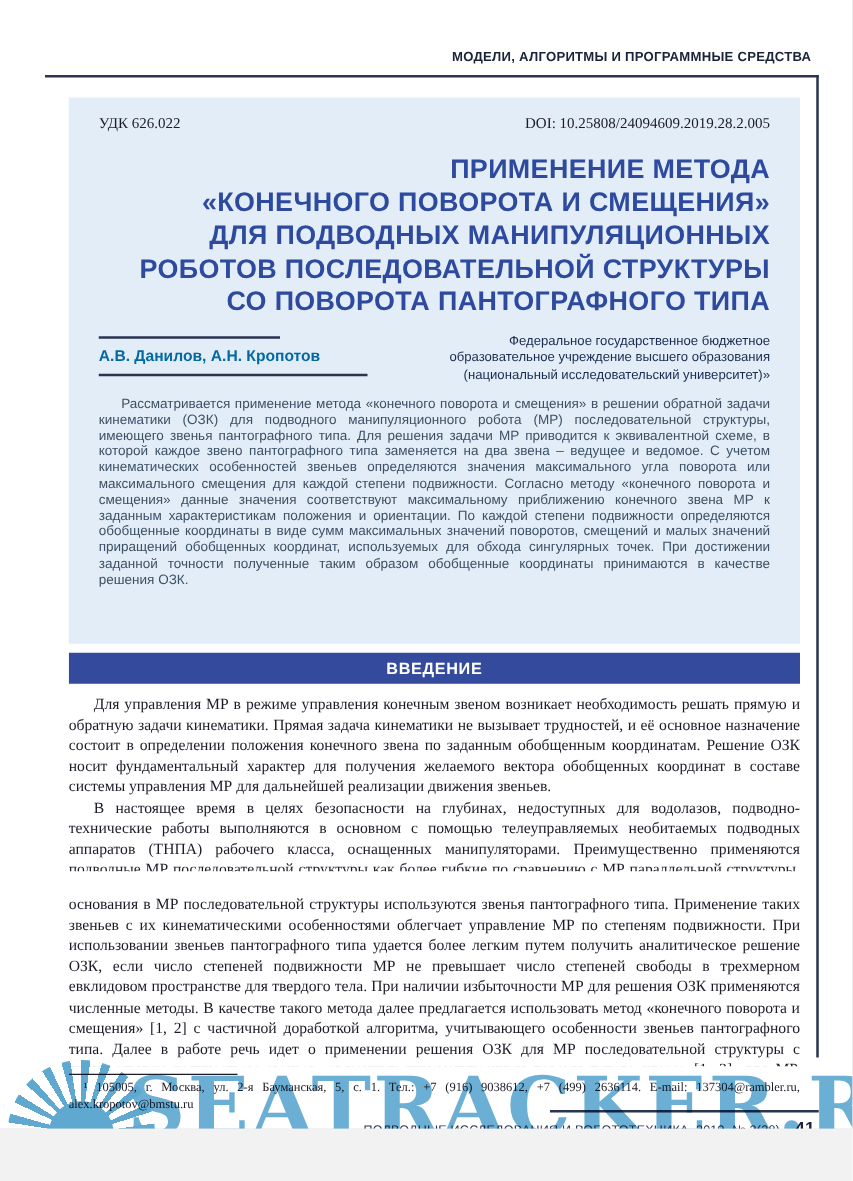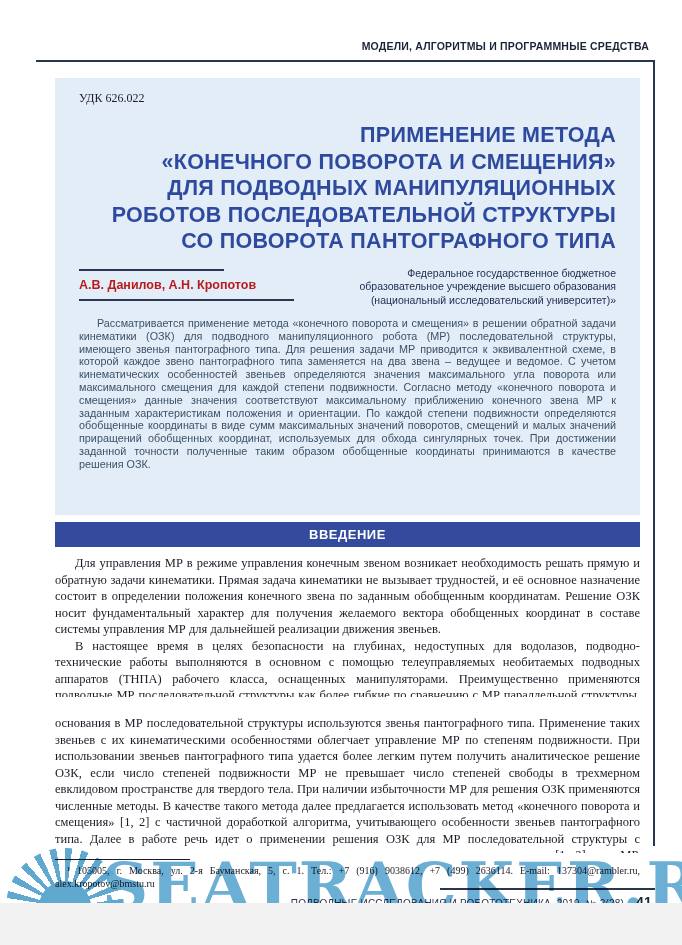--- a/index.html
+++ b/index.html
@@ -29,21 +29,21 @@
   .title {
     margin:16px 0 12px; text-align:right;
     font:700 21.5px/26.5px "Liberation Sans", sans-serif;
     color:#2e4a9e; letter-spacing:.3px;
   }
   .title span { display:block; }
   .byline-row { display:flex; justify-content:space-between; align-items:flex-start; margin:4px 0 10px; }
   .authors-wrap { padding-top:2px; }
   .authors-line-top { width:145px; height:2px; background:#2a3550; margin-bottom:7px; }
   .authors-line-bottom { width:215px; height:2px; background:#2a3550; margin-top:7px; }
-  .authors { font:700 12.5px "Liberation Sans", sans-serif; color:#b91c1c; }
+  .authors { font:700 12.5px "Liberation Sans", sans-serif; color:#0369a1; }
   .affiliation {
     text-align:right; font:10.5px/13.5px "Liberation Sans", sans-serif; color:#1a2b50;
   }
   .abstract {
     margin:10px 0 0; text-align:justify; text-indent:18px;
     font:10.8px/12.8px "Liberation Sans", sans-serif; color:#3c5166;
   }
 
   
   .columns {
@@ -102,20 +102,21 @@
 
 <div class="page">
 
   <div class="running-head">МОДЕЛИ, АЛГОРИТМЫ И ПРОГРАММНЫЕ СРЕДСТВА</div>
   <div class="head-rule"></div>
   <div class="side-rule"></div>
 
   <section class="panel">
     <div class="meta-row">
       <span>УДК 626.022</span>
+      <span>DOI: 10.25808/24094609.2019.28.2.005</span>
     </div>
 
     <h1 class="title">
       <span>ПРИМЕНЕНИЕ МЕТОДА</span>
       <span>«КОНЕЧНОГО ПОВОРОТА И СМЕЩЕНИЯ»</span>
       <span>ДЛЯ ПОДВОДНЫХ МАНИПУЛЯЦИОННЫХ</span>
       <span>РОБОТОВ ПОСЛЕДОВАТЕЛЬНОЙ СТРУКТУРЫ</span>
       <span>СО ПОВОРОТА ПАНТОГРАФНОГО ТИПА</span>
     </h1>
 

